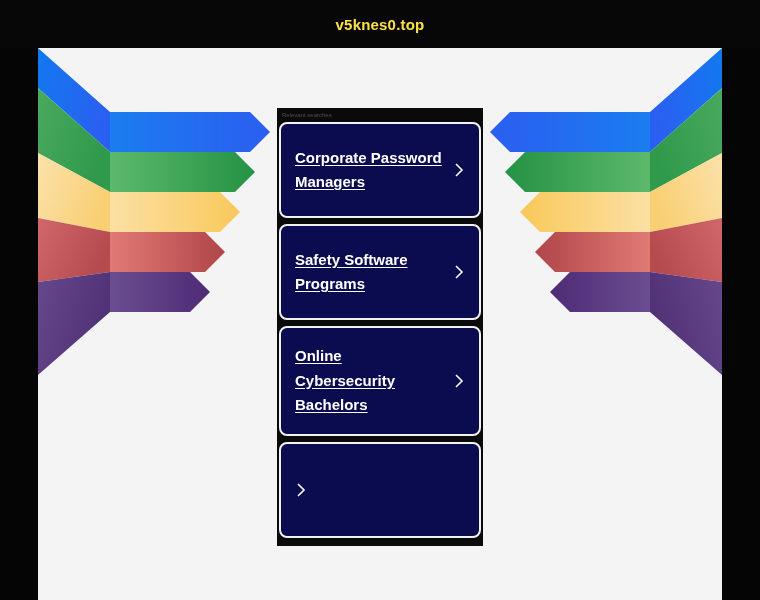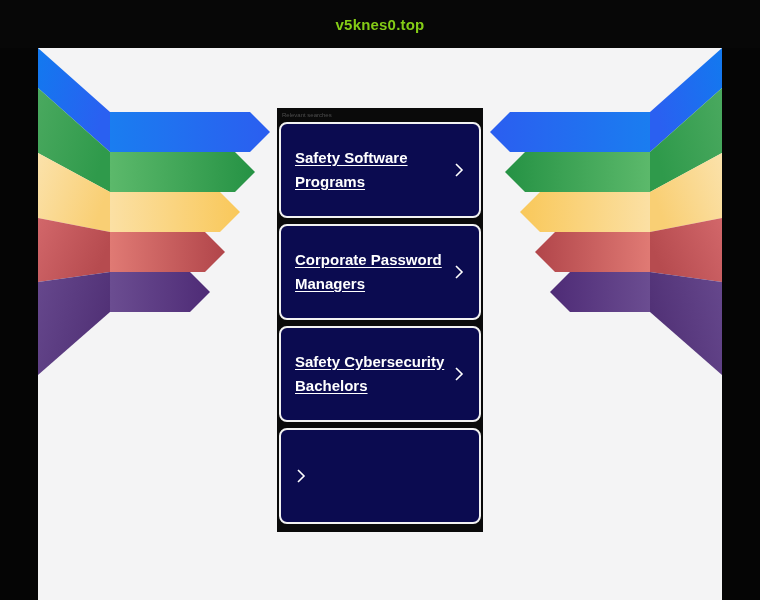--- a/index.html
+++ b/index.html
@@ -29,21 +29,21 @@
     width: 760px;
     height: 48px;
     display: flex;
     align-items: center;
     justify-content: center;
     background: #070707;
   }
   .title-bar .domain-title {
     font-size: 15px;
     font-weight: bold;
-    color: #84cc16;
+    color: #fde047;
     letter-spacing: 0.2px;
     font-family: "Liberation Sans", sans-serif;
   }
 
   
   .sheet {
     position: absolute;
     left: 38px;
     top: 48px;
     width: 684px;
@@ -254,39 +254,39 @@
       </svg>
     </div>
 
     <div class="ad-column">
 
       <div class="ad-header">Relevant searches</div>
 
       <ul class="ad-list">
 
         <li class="ad-card">
+          <span class="ad-text">Corporate Password Managers</span>
+          <span class="chevron-icon">
+            <svg width="12" height="20" viewBox="0 0 12 20" xmlns="http://www.w3.org/2000/svg">
+              <polyline points="3,4 9,10 3,16" fill="none" stroke="#ffffff" stroke-width="1.6"></polyline>
+            </svg>
+          </span>
+        </li>
+
+        <li class="ad-card">
           <span class="ad-text">Safety Software Programs</span>
           <span class="chevron-icon">
             <svg width="12" height="20" viewBox="0 0 12 20" xmlns="http://www.w3.org/2000/svg">
               <polyline points="3,4 9,10 3,16" fill="none" stroke="#ffffff" stroke-width="1.6"></polyline>
             </svg>
           </span>
         </li>
 
         <li class="ad-card">
-          <span class="ad-text">Corporate Password Managers</span>
-          <span class="chevron-icon">
-            <svg width="12" height="20" viewBox="0 0 12 20" xmlns="http://www.w3.org/2000/svg">
-              <polyline points="3,4 9,10 3,16" fill="none" stroke="#ffffff" stroke-width="1.6"></polyline>
-            </svg>
-          </span>
-        </li>
-
-        <li class="ad-card">
-          <span class="ad-text">Safety Cybersecurity Bachelors</span>
+          <span class="ad-text">Online Cybersecurity Bachelors</span>
           <span class="chevron-icon">
             <svg width="12" height="20" viewBox="0 0 12 20" xmlns="http://www.w3.org/2000/svg">
               <polyline points="3,4 9,10 3,16" fill="none" stroke="#ffffff" stroke-width="1.6"></polyline>
             </svg>
           </span>
         </li>
 
         <li class="ad-card">
           <span class="chevron-icon">
             <svg width="12" height="20" viewBox="0 0 12 20" xmlns="http://www.w3.org/2000/svg">

